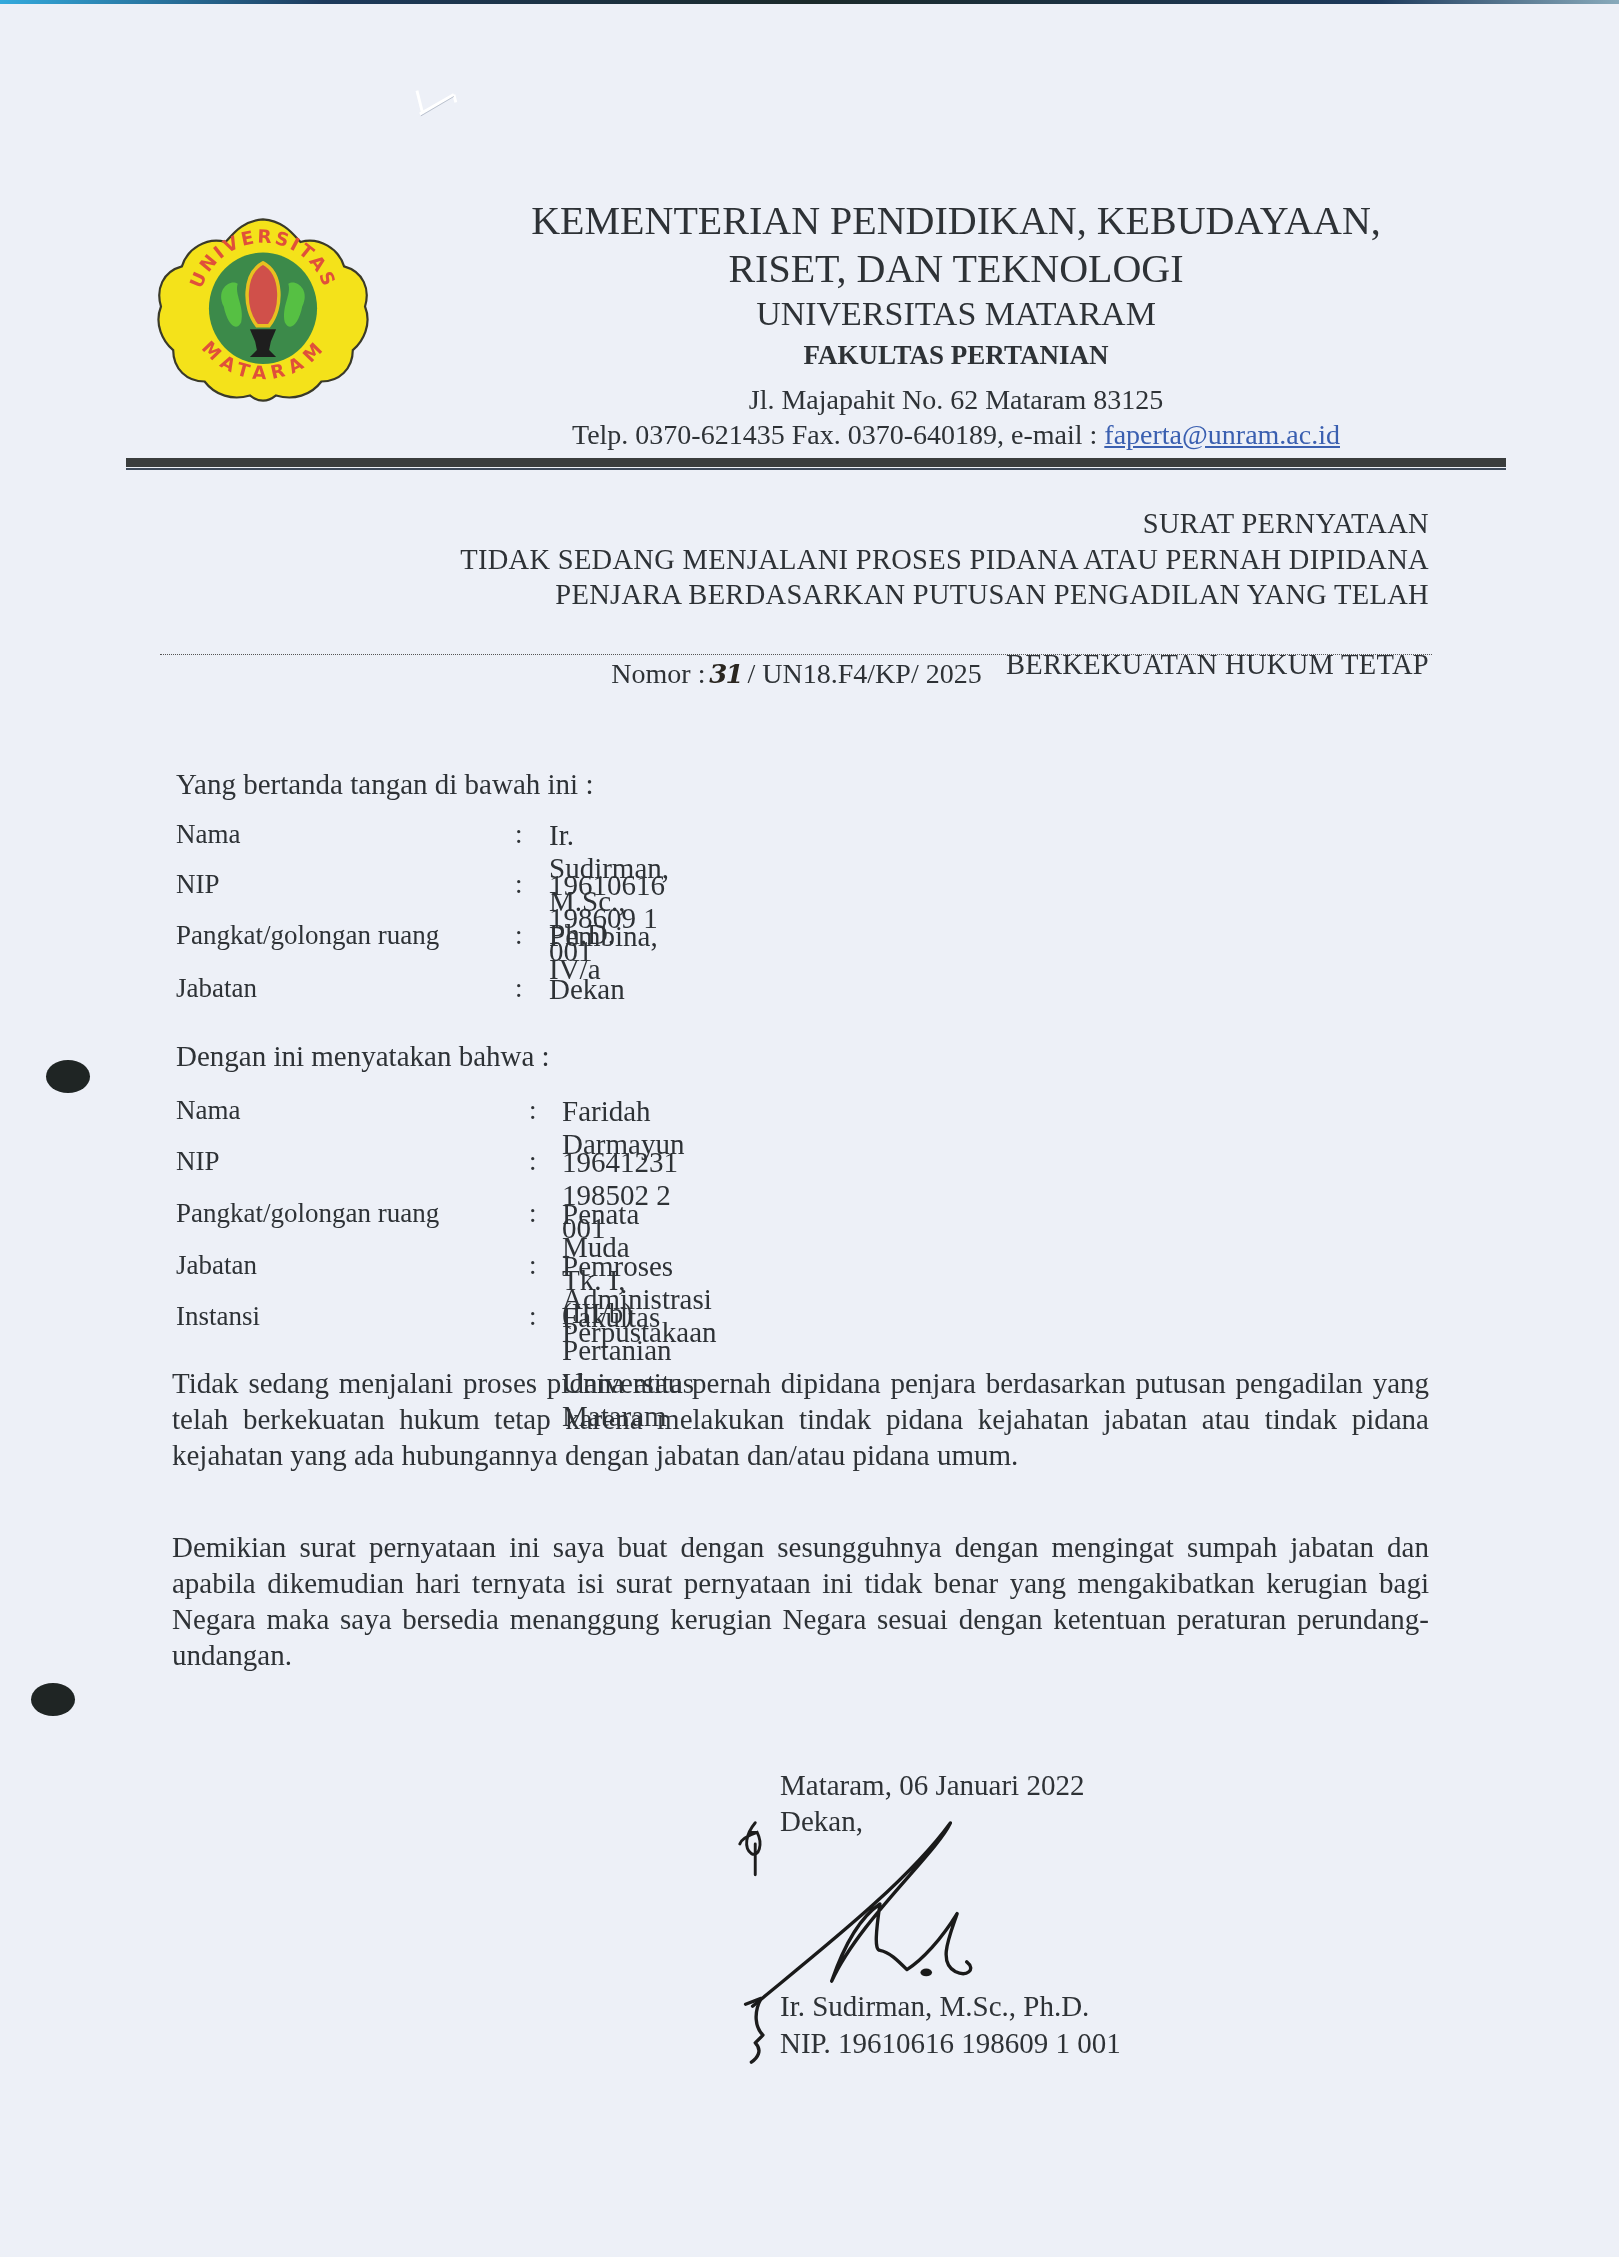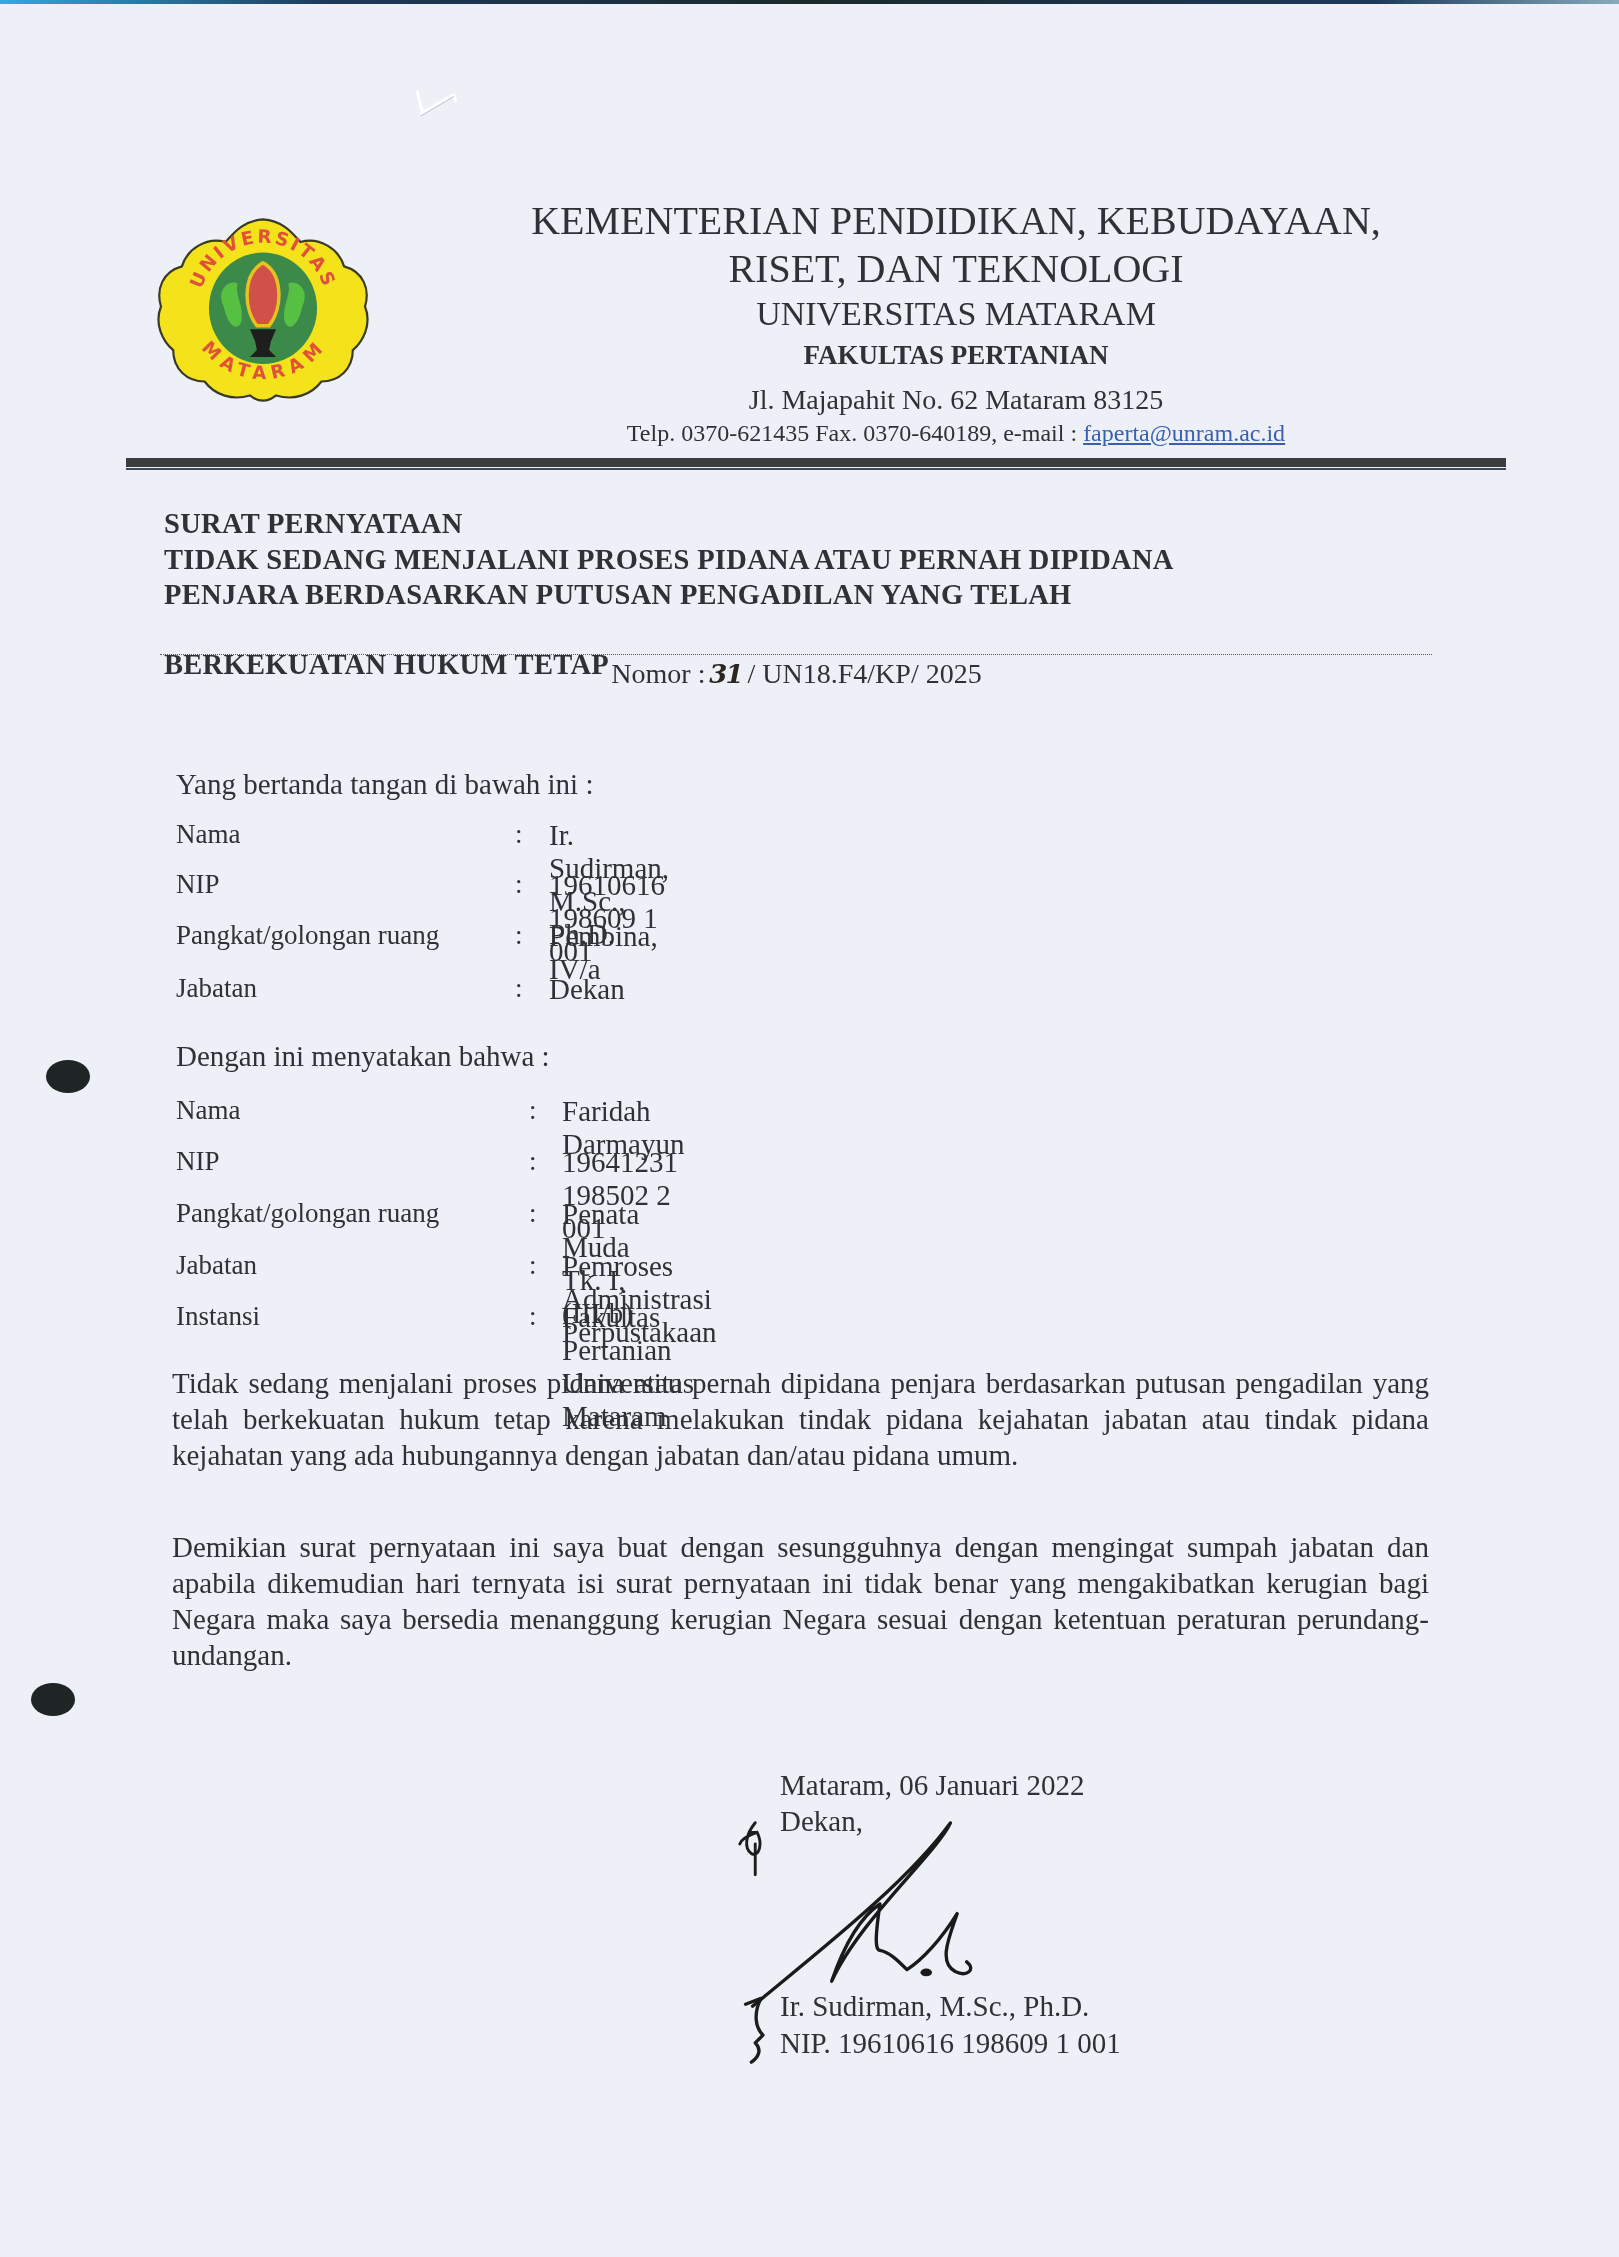--- a/index.html
+++ b/index.html
@@ -14,27 +14,27 @@
   .crease { position:absolute; left:415px; top:77px; width:68px; height:39px; }
 
   
   .logo { position:absolute; left:154px; top:210px; width:218px; height:193px; }
   .lh { position:absolute; left:483px; width:946px; text-align:center; line-height:1; }
   .lh1 { top:201px; font-size:40px; }
   .lh2 { top:249px; font-size:40px; }
   .lh3 { top:297px; font-size:34px; }
   .lh4 { top:342px; font-size:27px; font-weight:bold; }
   .lh5 { top:386px; font-size:28px; }
-  .lh6 { top:421px; font-size:24px; }
+  .lh6 { top:421px; font-size:28px; }
   .email { color:#3a5fb0; text-decoration:underline; }
   .rule-thick { position:absolute; left:126px; top:458px; width:1380px; height:8.7px; background:#3a3d3d; }
   .rule-thin { position:absolute; left:126px; top:468px; width:1380px; height:1.9px; background:#3e4a5a; }
 
   
-  .t { position:absolute; left:164px; width:1265px; text-align:left; font-weight:bold; font-size:28.5px; line-height:1; letter-spacing:0.3px; }
+  .t { position:absolute; left:164px; width:1265px; text-align:right; font-weight:normal; font-size:28.5px; line-height:1; letter-spacing:0.3px; }
   .t1 { top:510px; } .t2 { top:546px; } .t3 { top:581px; } .t4 { top:651px; }
   .dotline { position:absolute; left:160px; top:654px; width:1272px; height:0; border-top:1.9px dotted #555; }
   .nomor { position:absolute; left:164px; width:1265px; top:658px; text-align:center; font-size:28px; }
   .hand { font-family:"DejaVu Serif",serif; font-weight:bold; font-style:italic; font-size:26px; color:#2a2620; letter-spacing:-1.9px; margin:0 5.8px 0 3.9px; }
 
   
   .intro { position:absolute; left:176px; font-size:29px;text-align:center; }
   .row { position:absolute; left:176px; font-size:27px; height:39px; }
   .row .lbl { position:absolute; left:0; width:319px; }
   .row .colon { position:absolute; }

